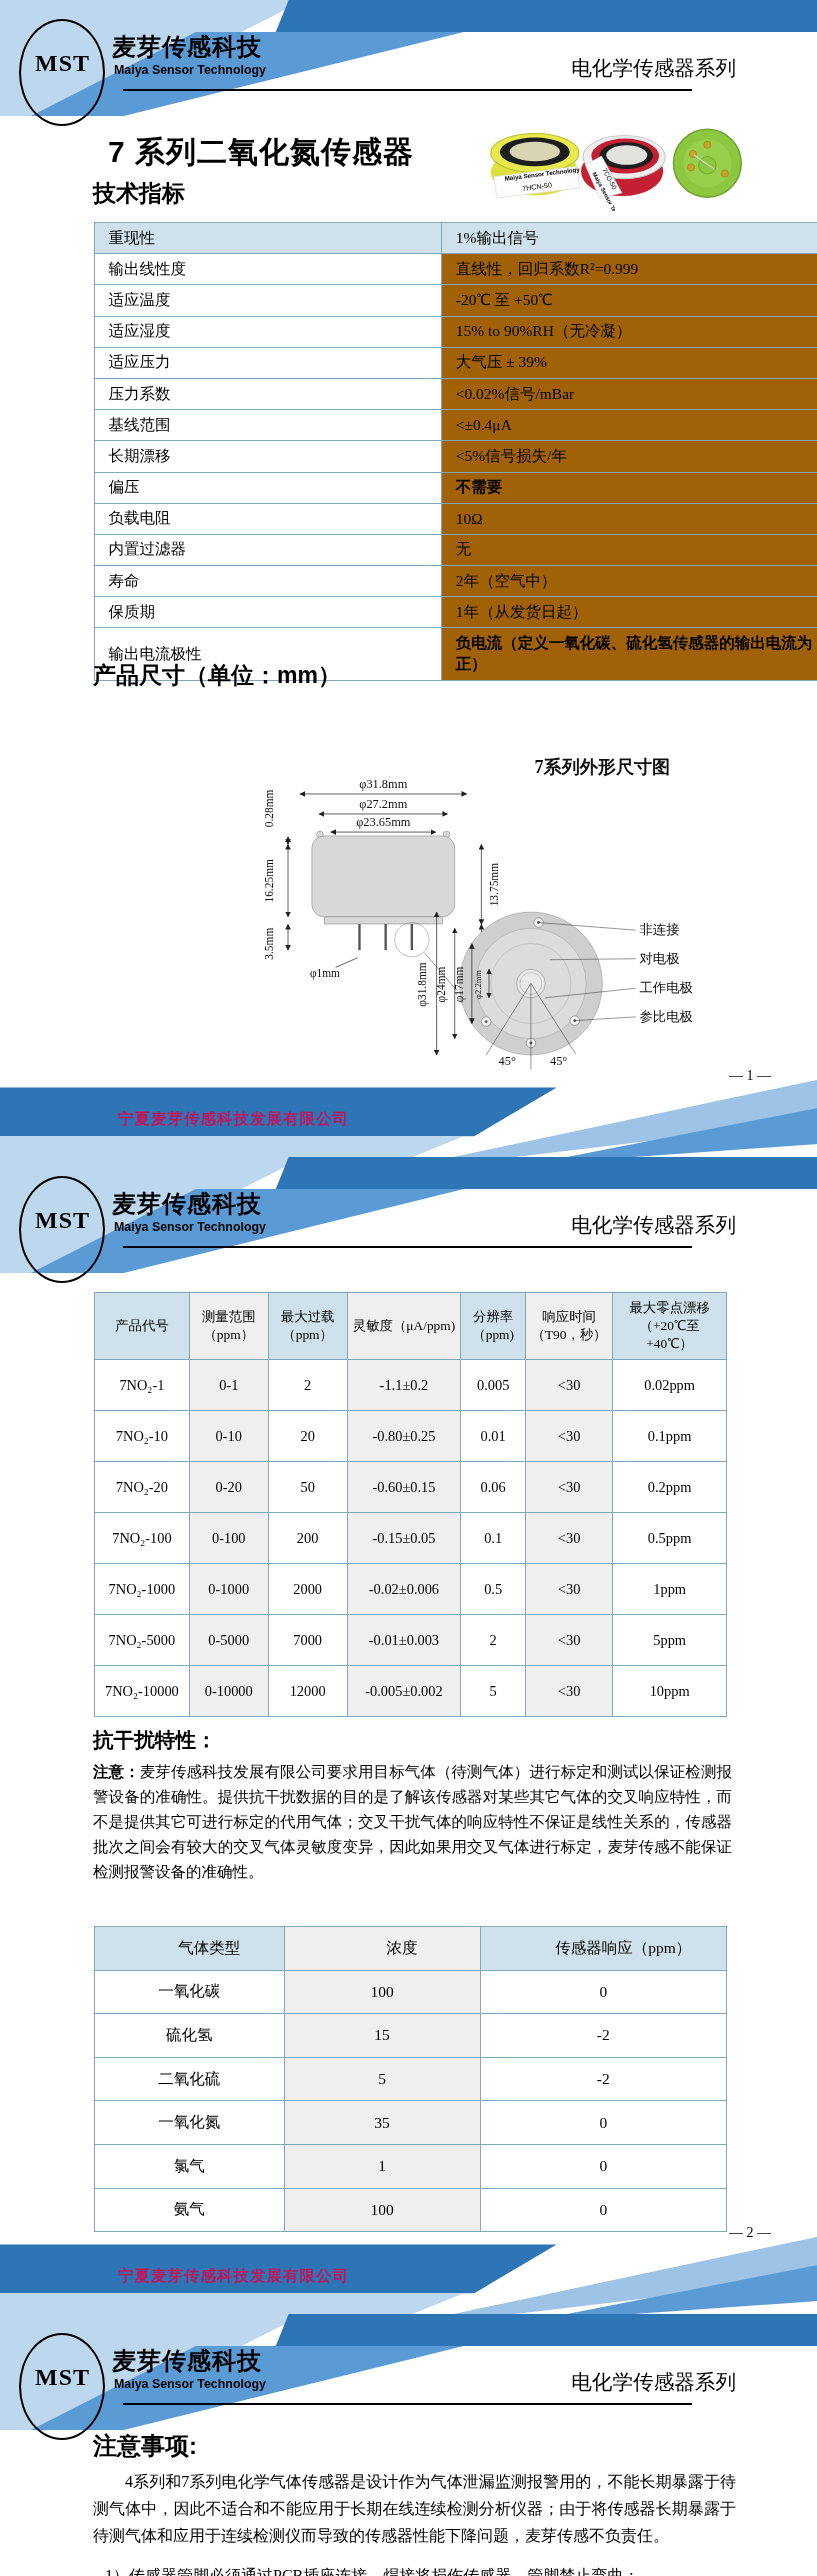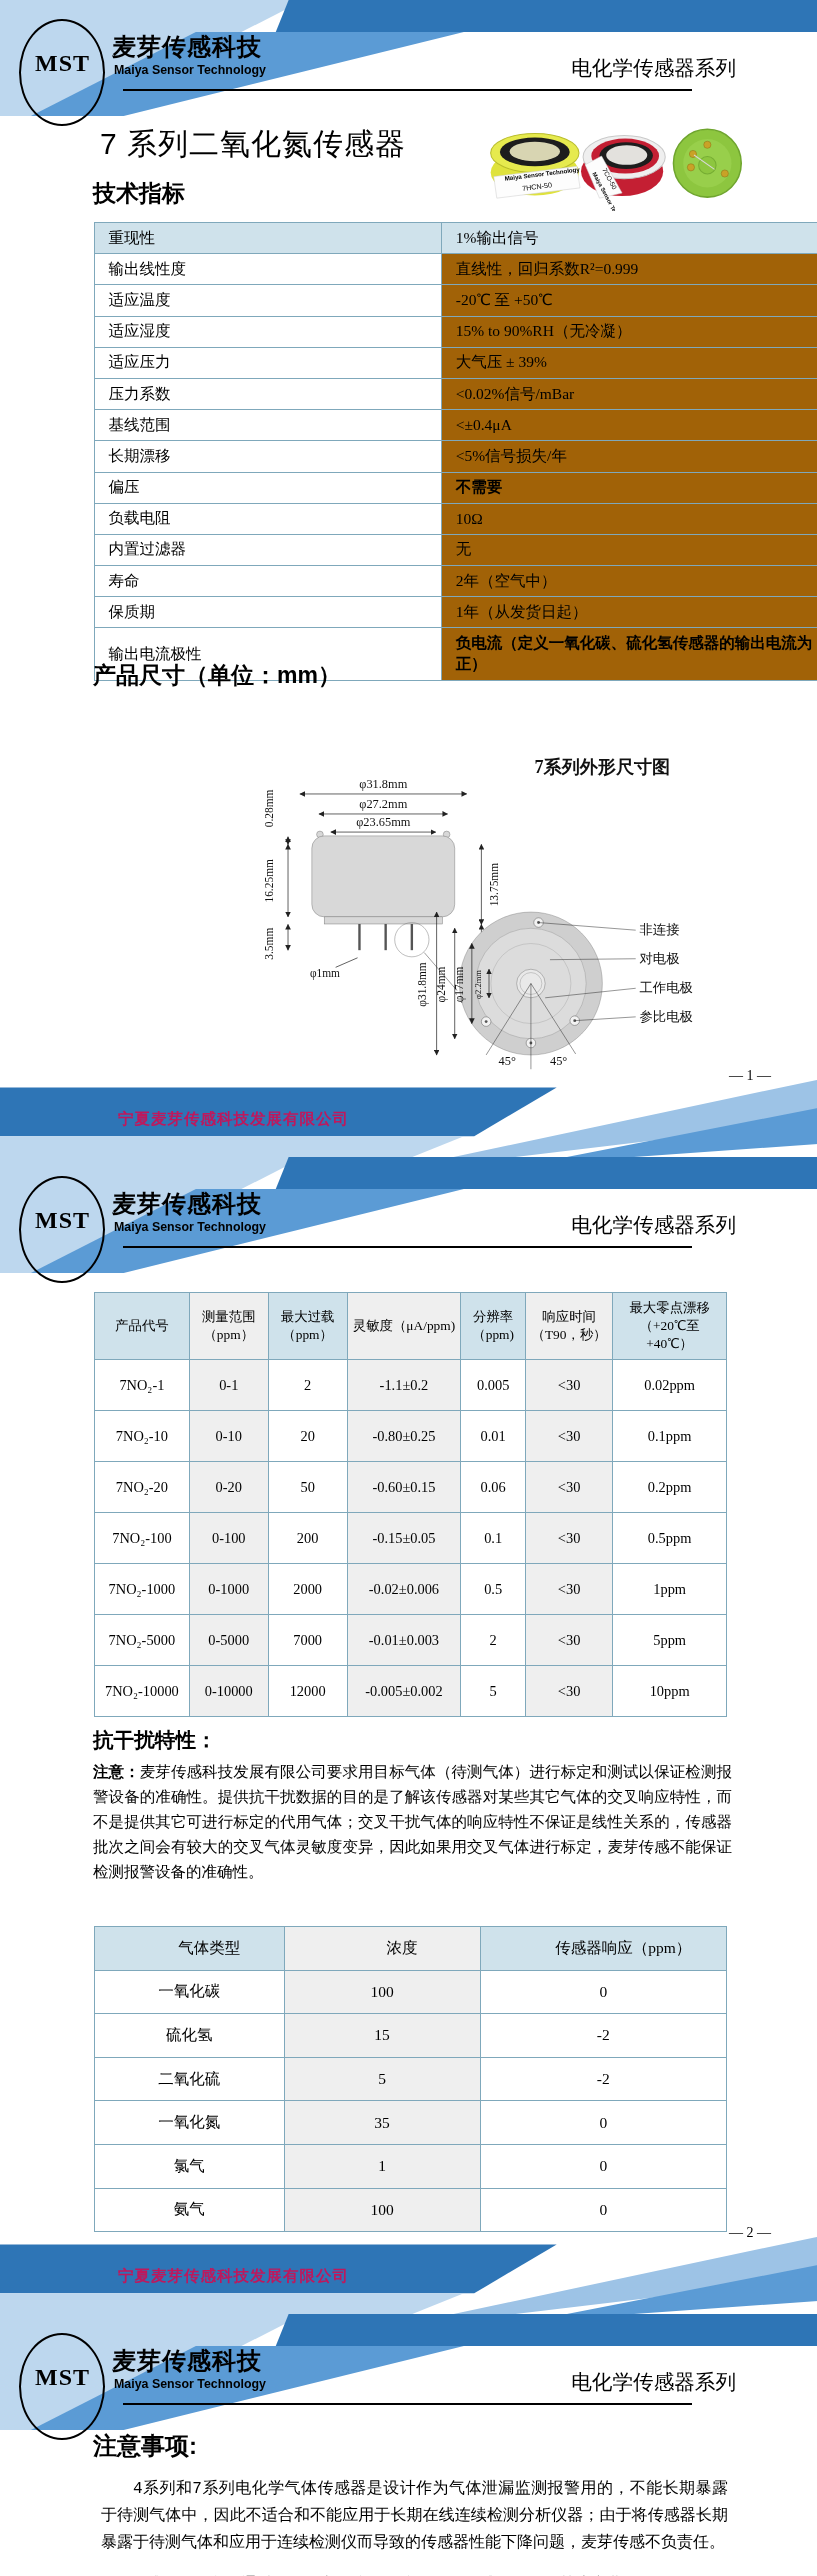--- a/index.html
+++ b/index.html
@@ -15,21 +15,21 @@
   .hdr-rule{position:absolute;left:123px;top:89px;width:569px;height:1.5px;background:#000;}
   
   .ftr{position:absolute;left:0;bottom:0;width:818px;height:98px;}
   .ftr-company{position:absolute;left:118px;bottom:27px;color:#be185d;font-size:15.5px;font-weight:bold;letter-spacing:1px;}
   .ftr-page{position:absolute;right:47px;top:9.3px;font-size:14px;font-family:"Liberation Serif",serif;}
   
   .h-sec{position:absolute;left:93px;font-weight:bold;margin:0;}
   table{border-collapse:collapse;font-family:"Liberation Serif",serif;}
   td{border:1.5px solid #7fa8bb;}
   
-  .p1-title{position:absolute;left:92px;top:116px;font-size:30px;font-weight:normal;letter-spacing:1px;margin:8px;}
+  .p1-title{position:absolute;left:92px;top:116px;font-size:30px;font-weight:bold;letter-spacing:1px;margin:16px;}
   .photos{position:absolute;left:489px;top:116px;}
   .spec-heading{top:178px;font-size:23px;}
   .spec-table{position:absolute;left:94px;top:222px;width:740px;}
   .spec-table td{padding:4.6px 13.4px;font-size:15.5px;}
   .spec-table td:first-child{width:47%;}
   .spec-table td:nth-child(2){background:#a16207;}
   .spec-table tr:first-child td{background:#cfe2eb;}
   .spec-table tr:nth-child(9) td:nth-child(2),
   .spec-table tr:nth-child(14) td:nth-child(2){font-weight:bold;}
   .dims-heading{top:660px;font-size:23px;}
@@ -46,21 +46,21 @@
   .intf-heading{top:569px;font-size:20.6px;}
   .p2-note{position:absolute;left:93px;top:602px;width:639px;font-family:"Liberation Serif",serif;font-size:15.5px;line-height:1.62;text-align:justify;margin:0;}
   .intf-table{position:absolute;left:94px;top:769px;width:633px;}
   .intf-table td{text-align:center;font-size:15.5px;padding:10.8px 4.1px;}
   .intf-table td:nth-child(1){width:30%;}
   .intf-table td:nth-child(2){width:31%;background:#efefef;}
   .intf-table thead td{background:#cfe2eb;padding-left:44px;}
   
   .p3-heading{top:116px;font-size:24px;}
   .notes{position:absolute;left:93px;top:154px;width:643px;font-family:"Liberation Serif",serif;font-size:16px;line-height:1.7;text-align:justify;}
-  .notes-intro{margin:8px;text-indent:2em;font-family:Liberation Mono, monospace;}
+  .notes-intro{margin:0;text-indent:2em;}
   .note-item{margin:12px;}
 </style>
 </head>
 <body>
 
 <div class="page">
   <svg class="hdr-svg" width="818" height="116" viewBox="0 0 1587 225">
     <polygon points="0,0 590,0 150,225 0,225" fill="#bdd7ee"></polygon>
     <polygon points="380,62 900,62 240,225 60,225" fill="#5b9bd5"></polygon>
     <polygon points="560,0 1587,0 1587,62 535,62" fill="#2e75b6"></polygon>

